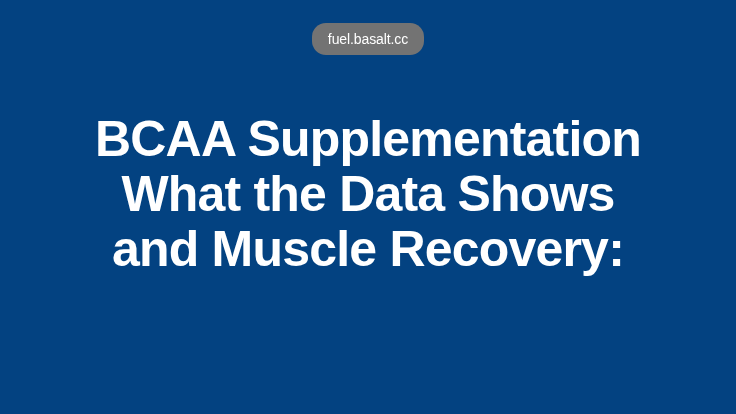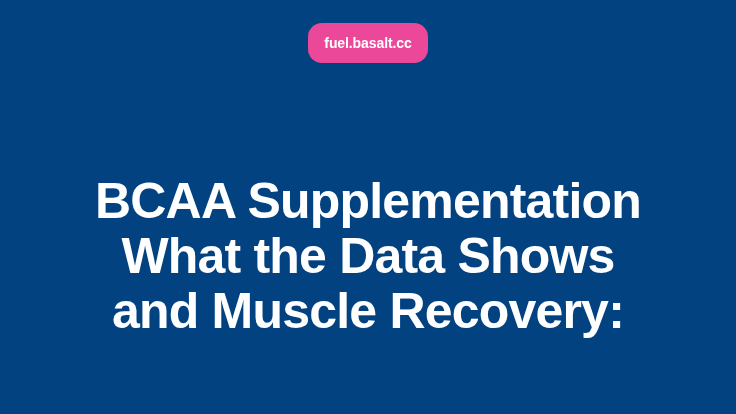--- a/index.html
+++ b/index.html
@@ -31,38 +31,38 @@
     width: 100%;
     display: flex;
     justify-content: center;
     margin-top: 23px;
   }
 
   .source-badge {
     display: inline-flex;
     align-items: center;
     justify-content: center;
-    height: 40px;
+    height: 32px;
     padding: 0 16px;
     border-radius: 14px;
-    background: #ec4899;
+    background: #737373;
     color: #ffffff;
     font-size: 14px;
-    font-weight: 700;
+    font-weight: 400;
     letter-spacing: -0.1px;
     line-height: 1;
     white-space: nowrap;
   }
 
   
   .headline-wrap {
     width: 100%;
     display: flex;
     justify-content: center;
-    margin-top: 111px;
+    margin-top: 57px;
   }
 
   .headline {
     margin: 0;
     width: 560px;
     text-align: center;
     color: #ffffff;
     font-family: "Liberation Sans", sans-serif;
     font-size: 50px;
     font-weight: 700;

